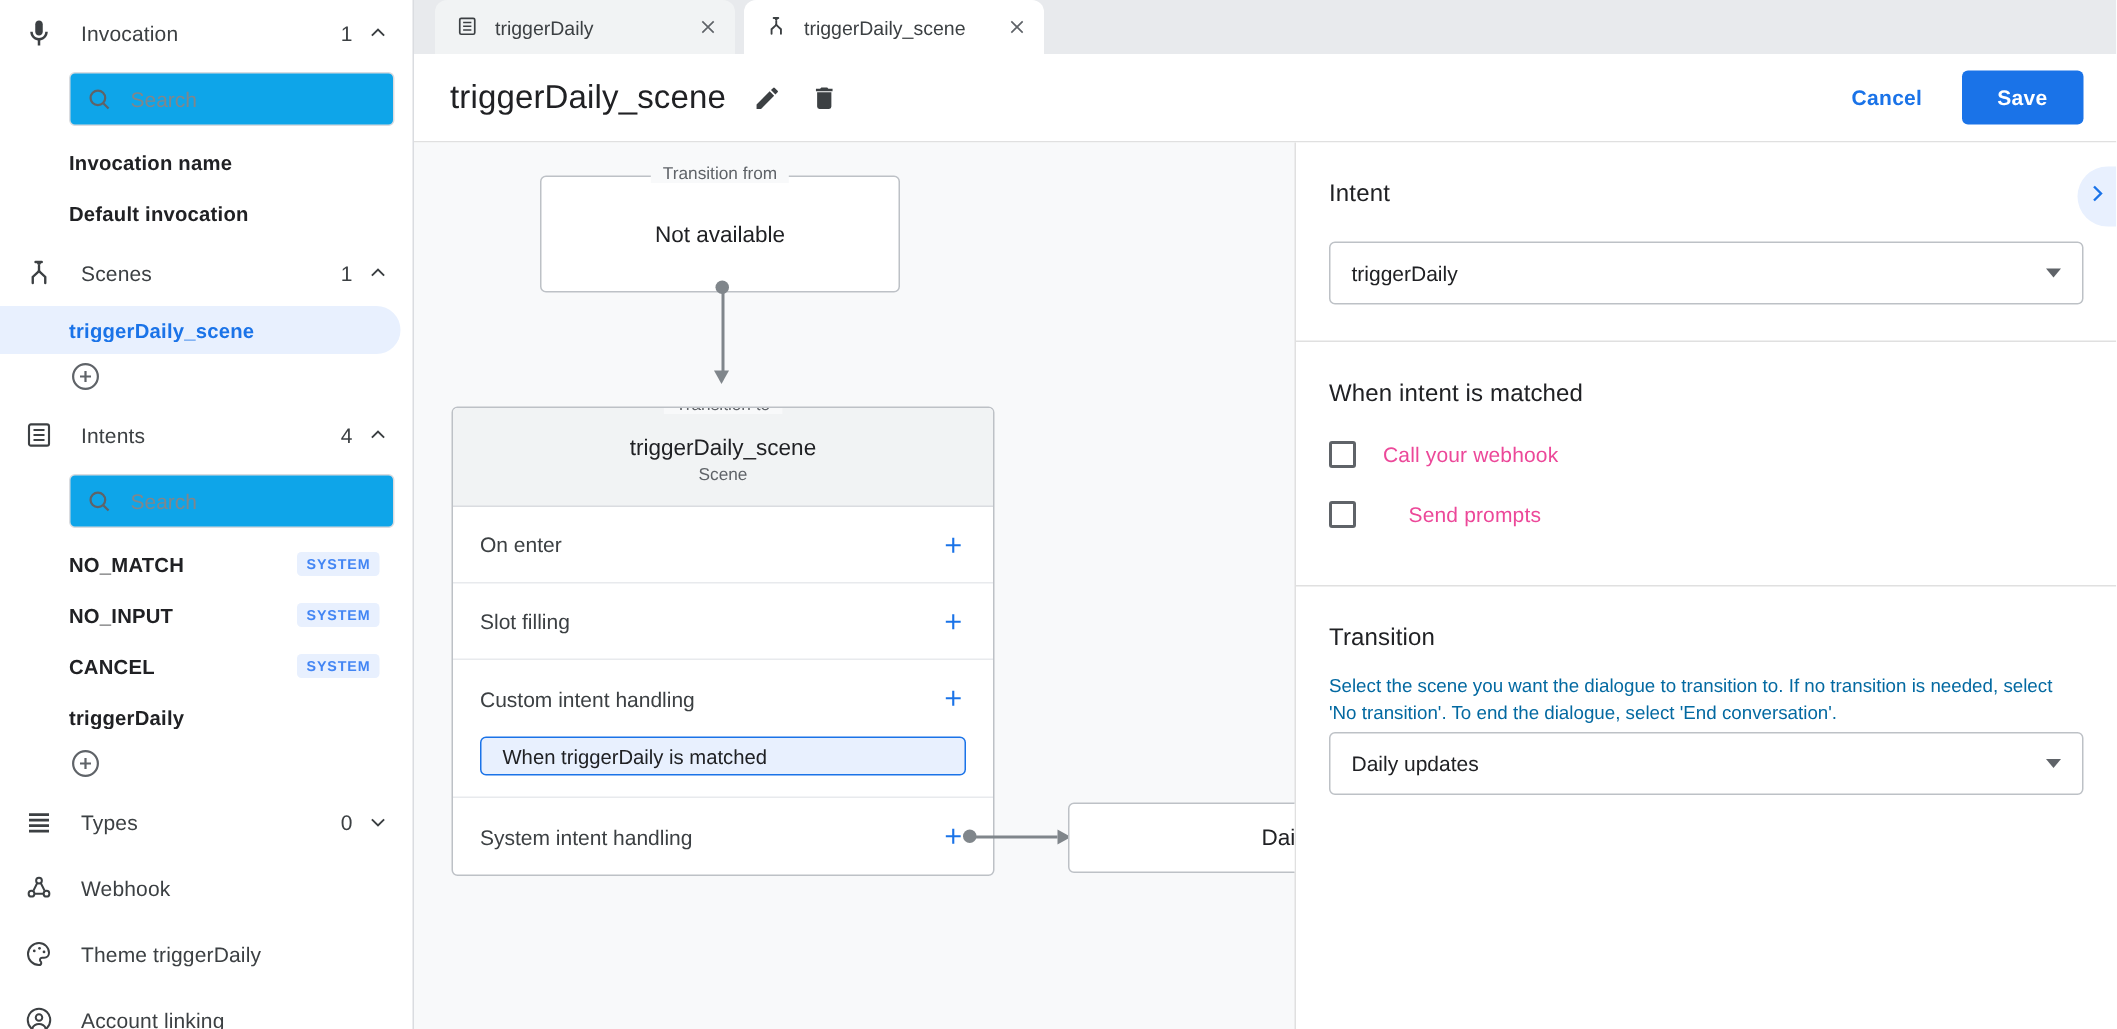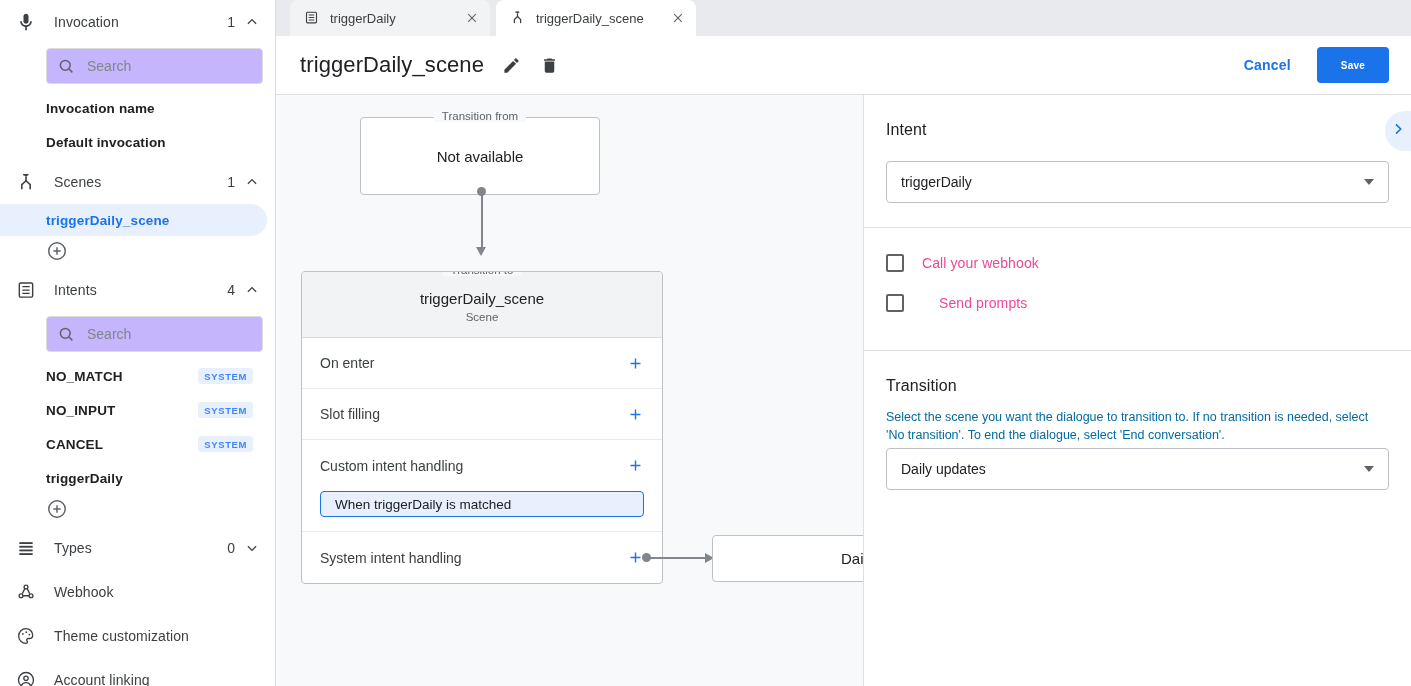--- a/index.html
+++ b/index.html
@@ -40,21 +40,21 @@
   }
   .nav-count { font-size: 14px; color: #3c4043; margin-right: 10px; }
   .nav-chev { width: 14px; height: 14px; color: #3c4043; display:flex; align-items:center; justify-content:center;}
 
   .search-wrap { padding: 4px 12px 8px 46px; }
   .search-box {
     display: flex; align-items: center;
     height: 36px;
     border: 1px solid #dadce0; border-radius: 4px;
     padding: 0 10px;
-    background: #c4b5fd;
+    background: #0ea5e9;
   }
   .search-box .s-ico { color: #5f6368; width: 18px; height: 18px; margin-right: 10px; flex:0 0 18px; display:flex;}
   .search-box input {
     border: 0; outline: 0; font-size: 14px; color: #3c4043;
     font-family: inherit; width: 100%; background: transparent;
   }
   .search-box input::placeholder { color: #80868b; }
 
   .nav-item {
     display: flex; align-items: center;
@@ -117,21 +117,21 @@
     width: 22px; height: 22px; margin-left: 16px; color: #3c4043;
     display: flex; align-items: center; justify-content: center; cursor: pointer;
   }
   .header-spacer { flex: 1; }
   .btn-text {
     font-size: 14px; font-weight: bold; color: #1a73e8;
     padding: 9px 12px; border-radius: 4px; cursor: pointer;
     background: transparent; border: 0; font-family: inherit; letter-spacing:.2px;
   }
   .btn-primary {
-    font-size: 10px; font-weight: bold; color: #fff;
+    font-size: 14px; font-weight: bold; color: #fff;
     background: #1a73e8; border: 0; border-radius: 4px;
     padding: 0 24px; height: 36px; margin-left: 14px; cursor: pointer;
     font-family: inherit; letter-spacing:.2px;
   }
 
   
   .body-split { display: flex; height: 591px; }
 
   
   .canvas {
@@ -379,21 +379,21 @@
     </div>
     <div class="nav-section-header">
       <span class="nav-ico">
         <svg width="20" height="20" viewBox="0 0 24 24" fill="none" stroke="currentColor" stroke-width="1.6">
             <path d="M12 3.2a8.8 8.8 0 100 17.6c1.1 0 1.8-.8 1.8-1.7 0-.5-.2-.9-.5-1.2-.3-.3-.5-.7-.5-1.2 0-1 .8-1.7 1.8-1.7h1.5c2.2 0 3.9-1.8 3.9-4 0-4.3-3.6-7.8-8-7.8z"></path>
             <circle cx="8.2" cy="9.5" r="1.1" fill="currentColor" stroke="none"></circle>
             <circle cx="12.4" cy="7.4" r="1.1" fill="currentColor" stroke="none"></circle>
             <circle cx="16" cy="10.3" r="1.1" fill="currentColor" stroke="none"></circle>
           </svg>
       </span>
-      <span class="nav-label">Theme customization</span>
+      <span class="nav-label">Theme triggerDaily</span>
     </div>
     <div class="nav-section-header">
       <span class="nav-ico">
         <svg width="20" height="20" viewBox="0 0 24 24" fill="none" stroke="currentColor" stroke-width="1.6">
             <circle cx="12" cy="12" r="9"></circle>
             <circle cx="12" cy="10" r="2.6"></circle>
             <path d="M6.6 18.6c1-2.2 3-3.4 5.4-3.4s4.4 1.2 5.4 3.4"></path>
           </svg>
       </span>
       <span class="nav-label">Account linking</span>
@@ -538,20 +538,21 @@
 
         <div class="panel-section">
           <h3 class="panel-h">Intent</h3>
           <div class="select-field">
             <span class="sf-val">triggerDaily</span>
             <span class="sf-caret"></span>
           </div>
         </div>
 
         <div class="panel-section" style="padding-bottom:38px;">
+          <h3 class="panel-h">When intent is matched</h3>
           <div class="check-row">
             <span class="checkbox"></span>
             <span class="check-label">Call your webhook</span>
           </div>
           <div class="check-row">
             <span class="checkbox"></span>
             <span class="check-label">Send prompts</span>
           </div>
         </div>
 

